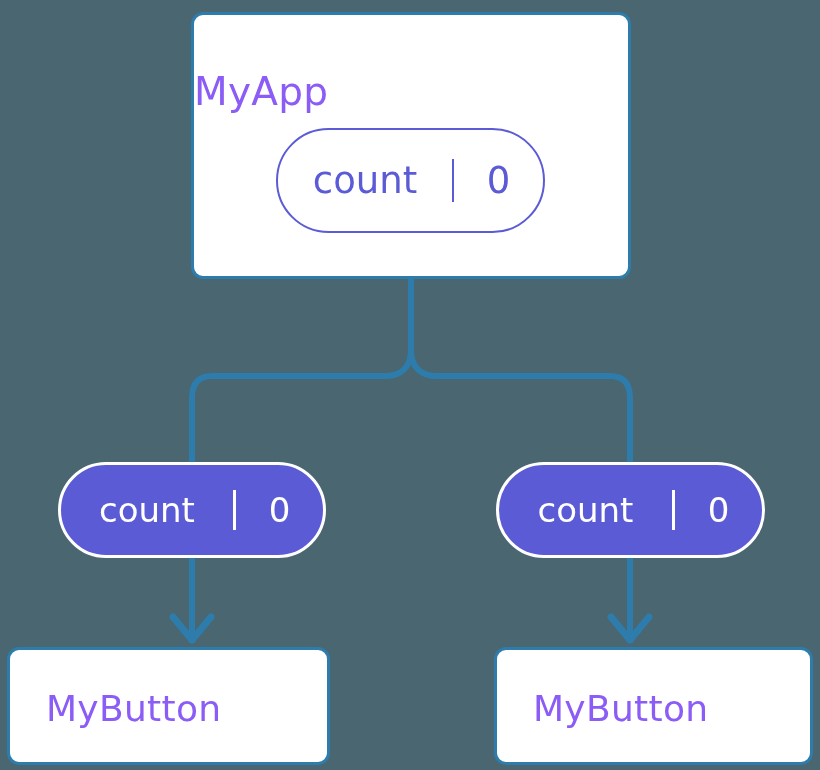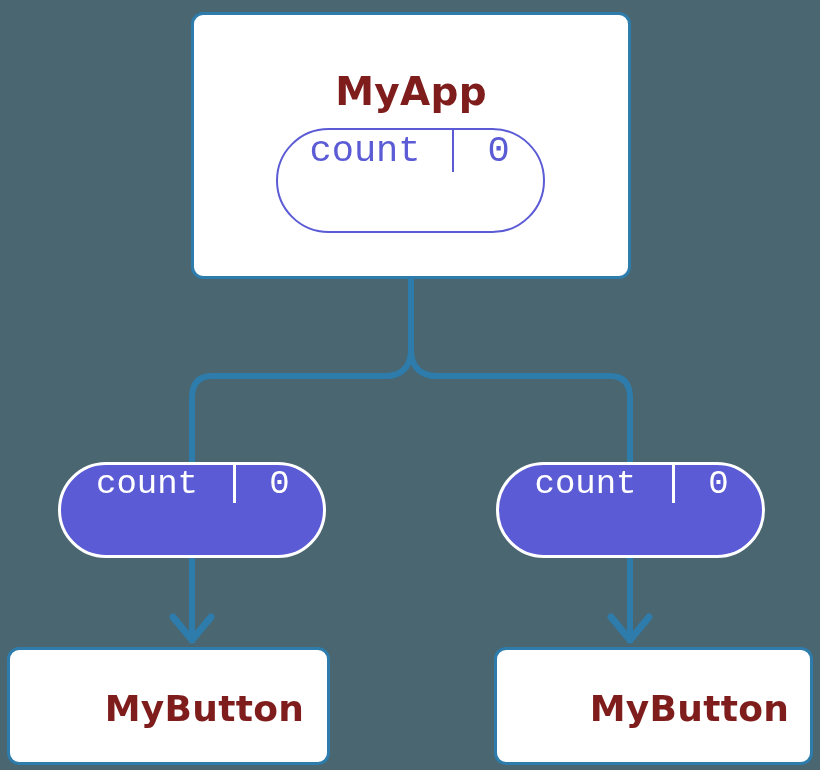--- a/index.html
+++ b/index.html
@@ -39,23 +39,22 @@
     z-index: 2;
     background: #ffffff;
     border: 3px solid #2d7cab;
     border-radius: 12px;
     box-sizing: border-box;
   }
   .comp-title {
     position: absolute;
     left: 0;
     width: 100%;
-    text-align: center;
-    color: #7f1d1d;
-    font-weight: 700;
+    color: #8b5cf6;
+    font-weight: 400;
     letter-spacing: 0.3px;
     white-space: nowrap;
   }
 
   #app-box {
     left: 191px;
     top: 12px;
     width: 440px;
     height: 267px;
   }
@@ -81,25 +80,24 @@
     font-size: 36px;
     line-height: 42px;
     padding-left: 36px;
   }
 
   
   .pill {
     position: absolute;
     z-index: 3;
     display: flex;
-    align-items: flex-start;
+    align-items: center;
     border-radius: 999px;
     box-sizing: border-box;
     overflow: hidden;
-    font-family: Liberation Mono, monospace;
   }
   .pill .pill-key,
   .pill .pill-val {
     display: flex;
     align-items: center;
     justify-content: center;
     box-sizing: border-box;
     white-space: nowrap;
   }
 

